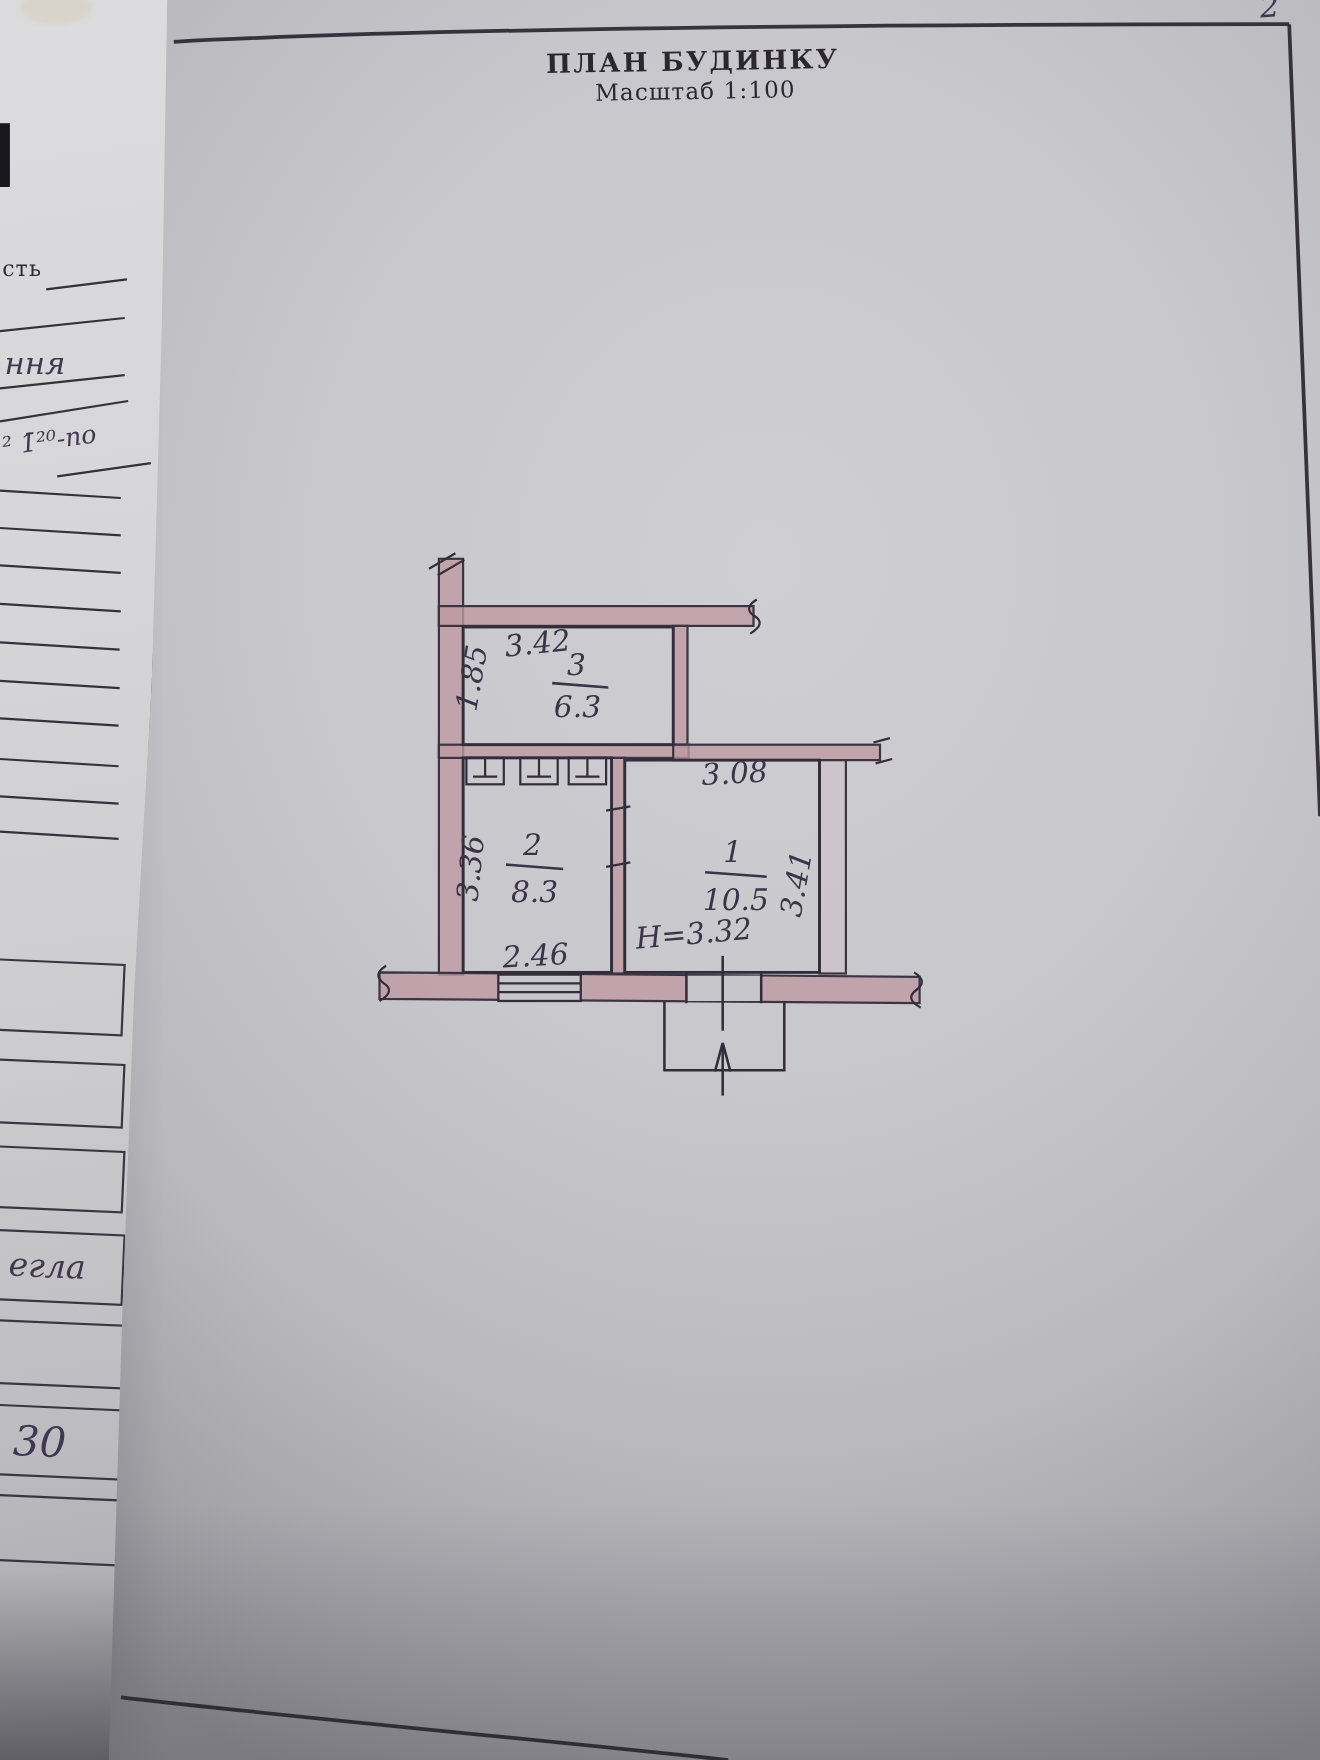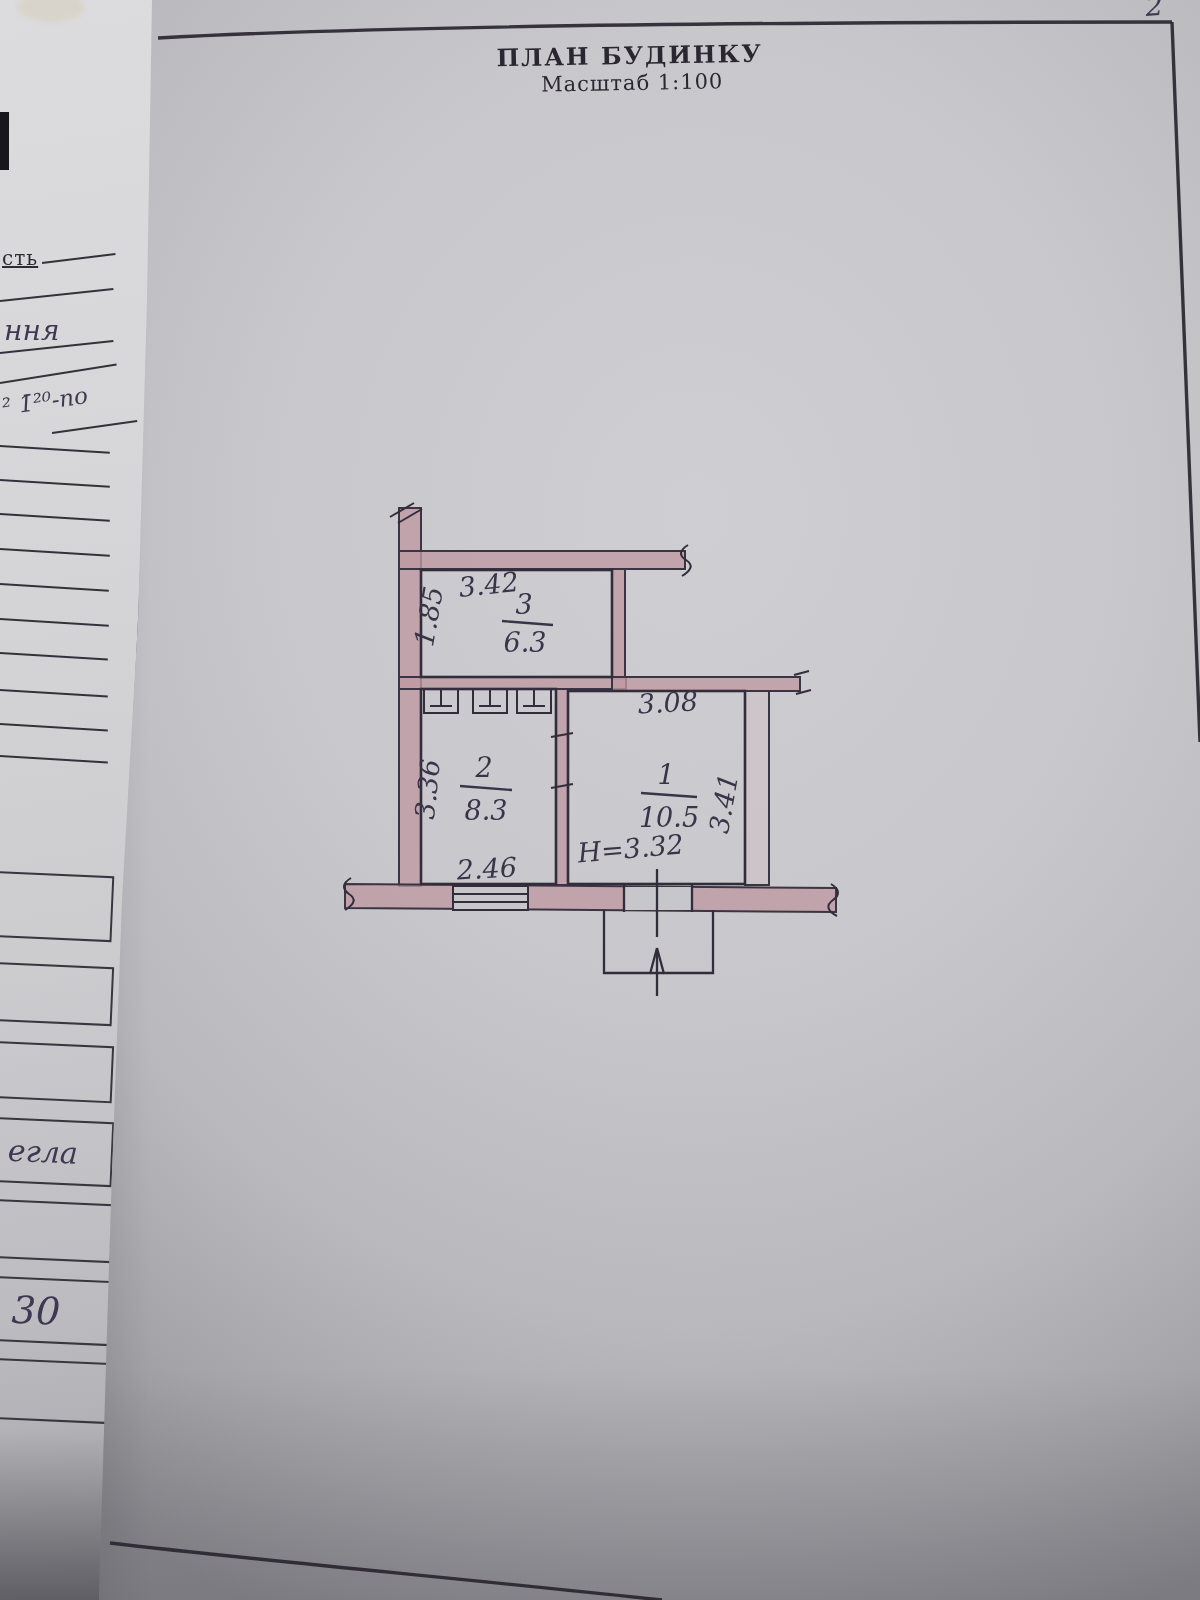--- a/index.html
+++ b/index.html
@@ -48,21 +48,21 @@
 </style>
 </head>
 <body>
 
 <div id="photo">
 
   <div id="left-page">
     <div id="lp-spot"></div>
     <div id="lp-chip"></div>
 
-    <div class="lp-print" style="left:2px;top:246px;text-decoration:underline;">сть</div>
+    <div class="lp-print" style="left:2px;top:232px;">сть</div>
     <div class="rule" style="left:42px;top:262px;width:74px;transform:rotate(-7deg);"></div>
     <div class="rule" style="left:0;top:300px;width:114px;transform:rotate(-6deg);"></div>
 
     <div class="lp-hand" style="left:4px;top:314px;font-size:28px;">ння</div>
     <div class="rule" style="left:0;top:352px;width:114px;transform:rotate(-6deg);"></div>
     <div class="rule" style="left:0;top:382px;width:118px;transform:rotate(-9deg);"></div>
 
     <div class="lp-hand" style="left:2px;top:388px;font-size:23px;transform:rotate(-8deg);">² 1̄²⁰-по</div>
     <div class="rule" style="left:52px;top:432px;width:86px;transform:rotate(-8deg);"></div>
 

